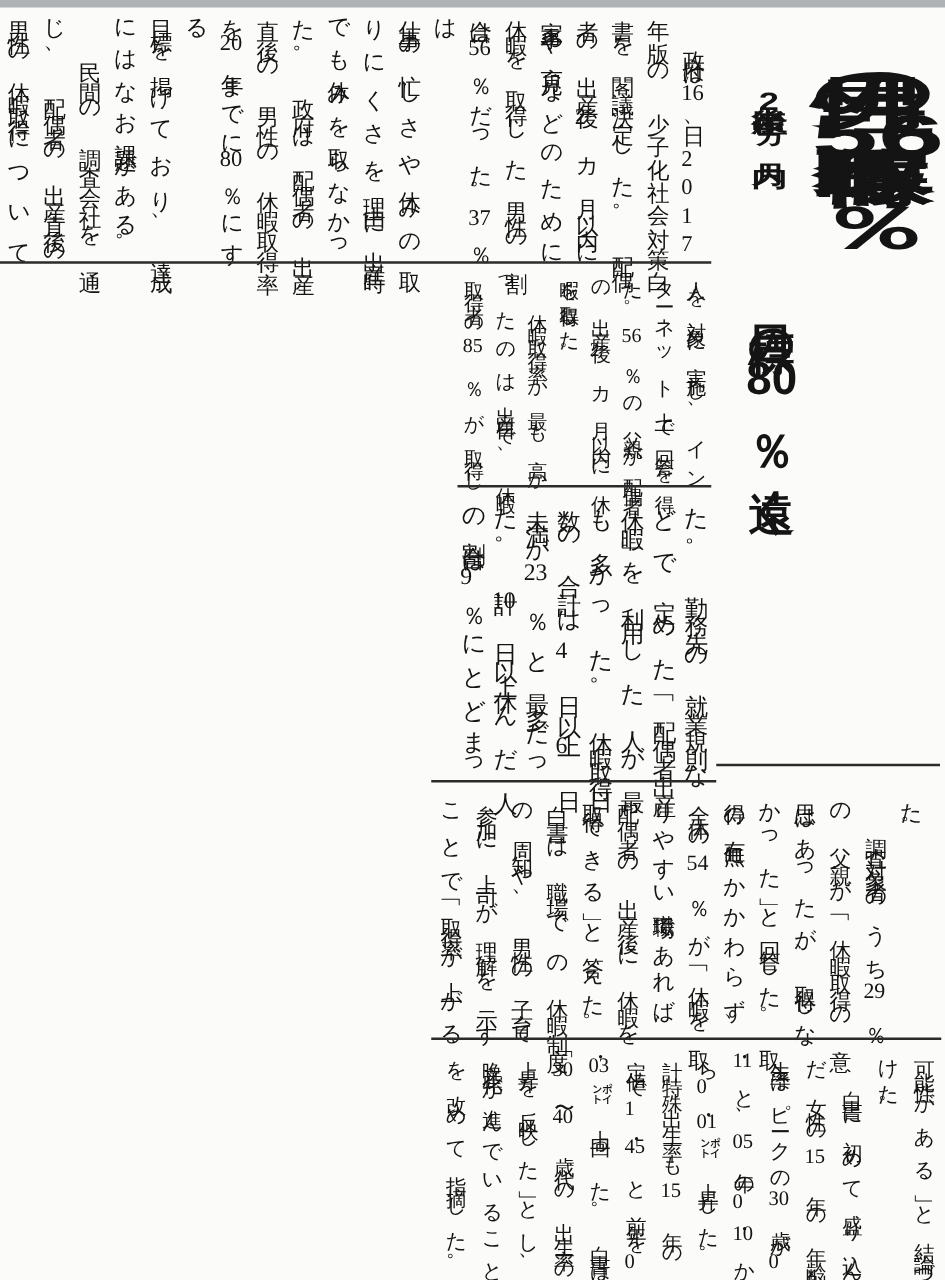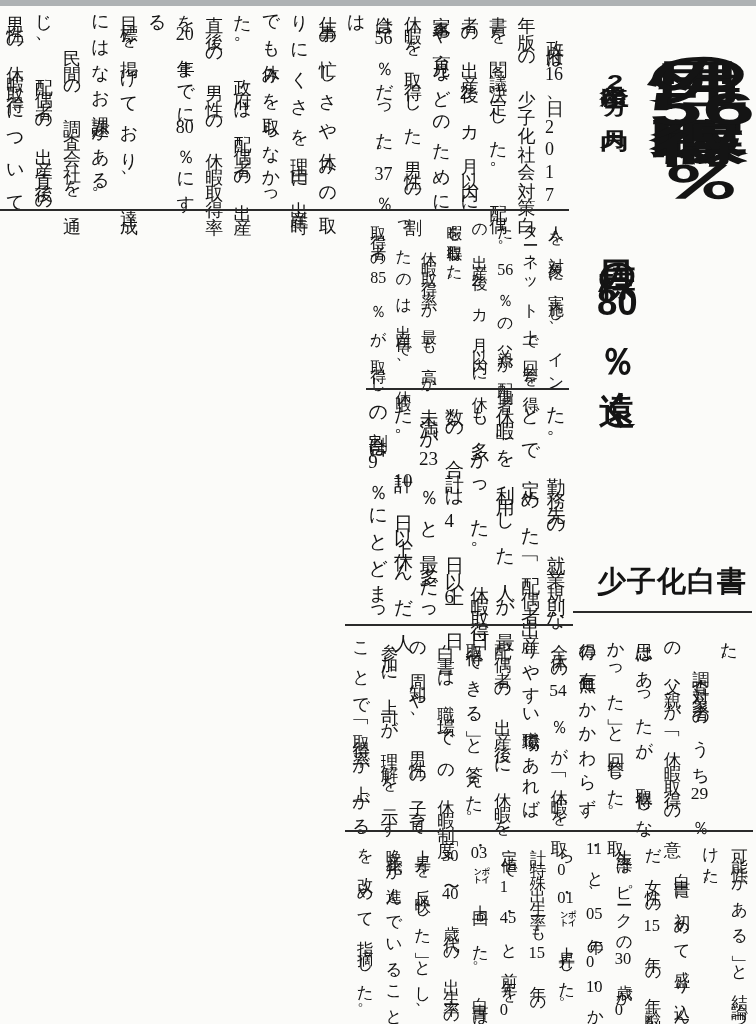--- a/index.html
+++ b/index.html
@@ -74,21 +74,20 @@
 </head>
 <body>
 
 <div class="page">
 
   <div class="scan-top"></div>
 
   <div class="headline-main">男性の休暇取得<span class="tcy">56</span>％</div>
   <div class="subhead-top">出産後<span class="tcy">2</span>ヵ月内</div>
   <div class="subhead-bottom">目標の<span class="tcy">80</span>％遠く</div>
-  <div class="kicker">少子化白書</div>
 
   <div class="vband" id="block1">
       <div class="vcol fill">　政府は<span class="tcy">16</span>日、<span class="tcy">2</span><span class="tcy">0</span><span class="tcy">1</span><span class="tcy">7</span></div>
       <div class="vcol fill">年版の少子化社会対策白</div>
       <div class="vcol fill">書を閣議決定した。配偶</div>
       <div class="vcol fill">者の出産後<span class="tcy">2</span>カ月以内に</div>
       <div class="vcol fill">家事や育児などのために</div>
       <div class="vcol fill">休暇を取得した男性の割</div>
       <div class="vcol fill">合は<span class="tcy">56</span>％だった。<span class="tcy">37</span>％は</div>
       <div class="vcol fill">仕事の忙しさや休みの取</div>

